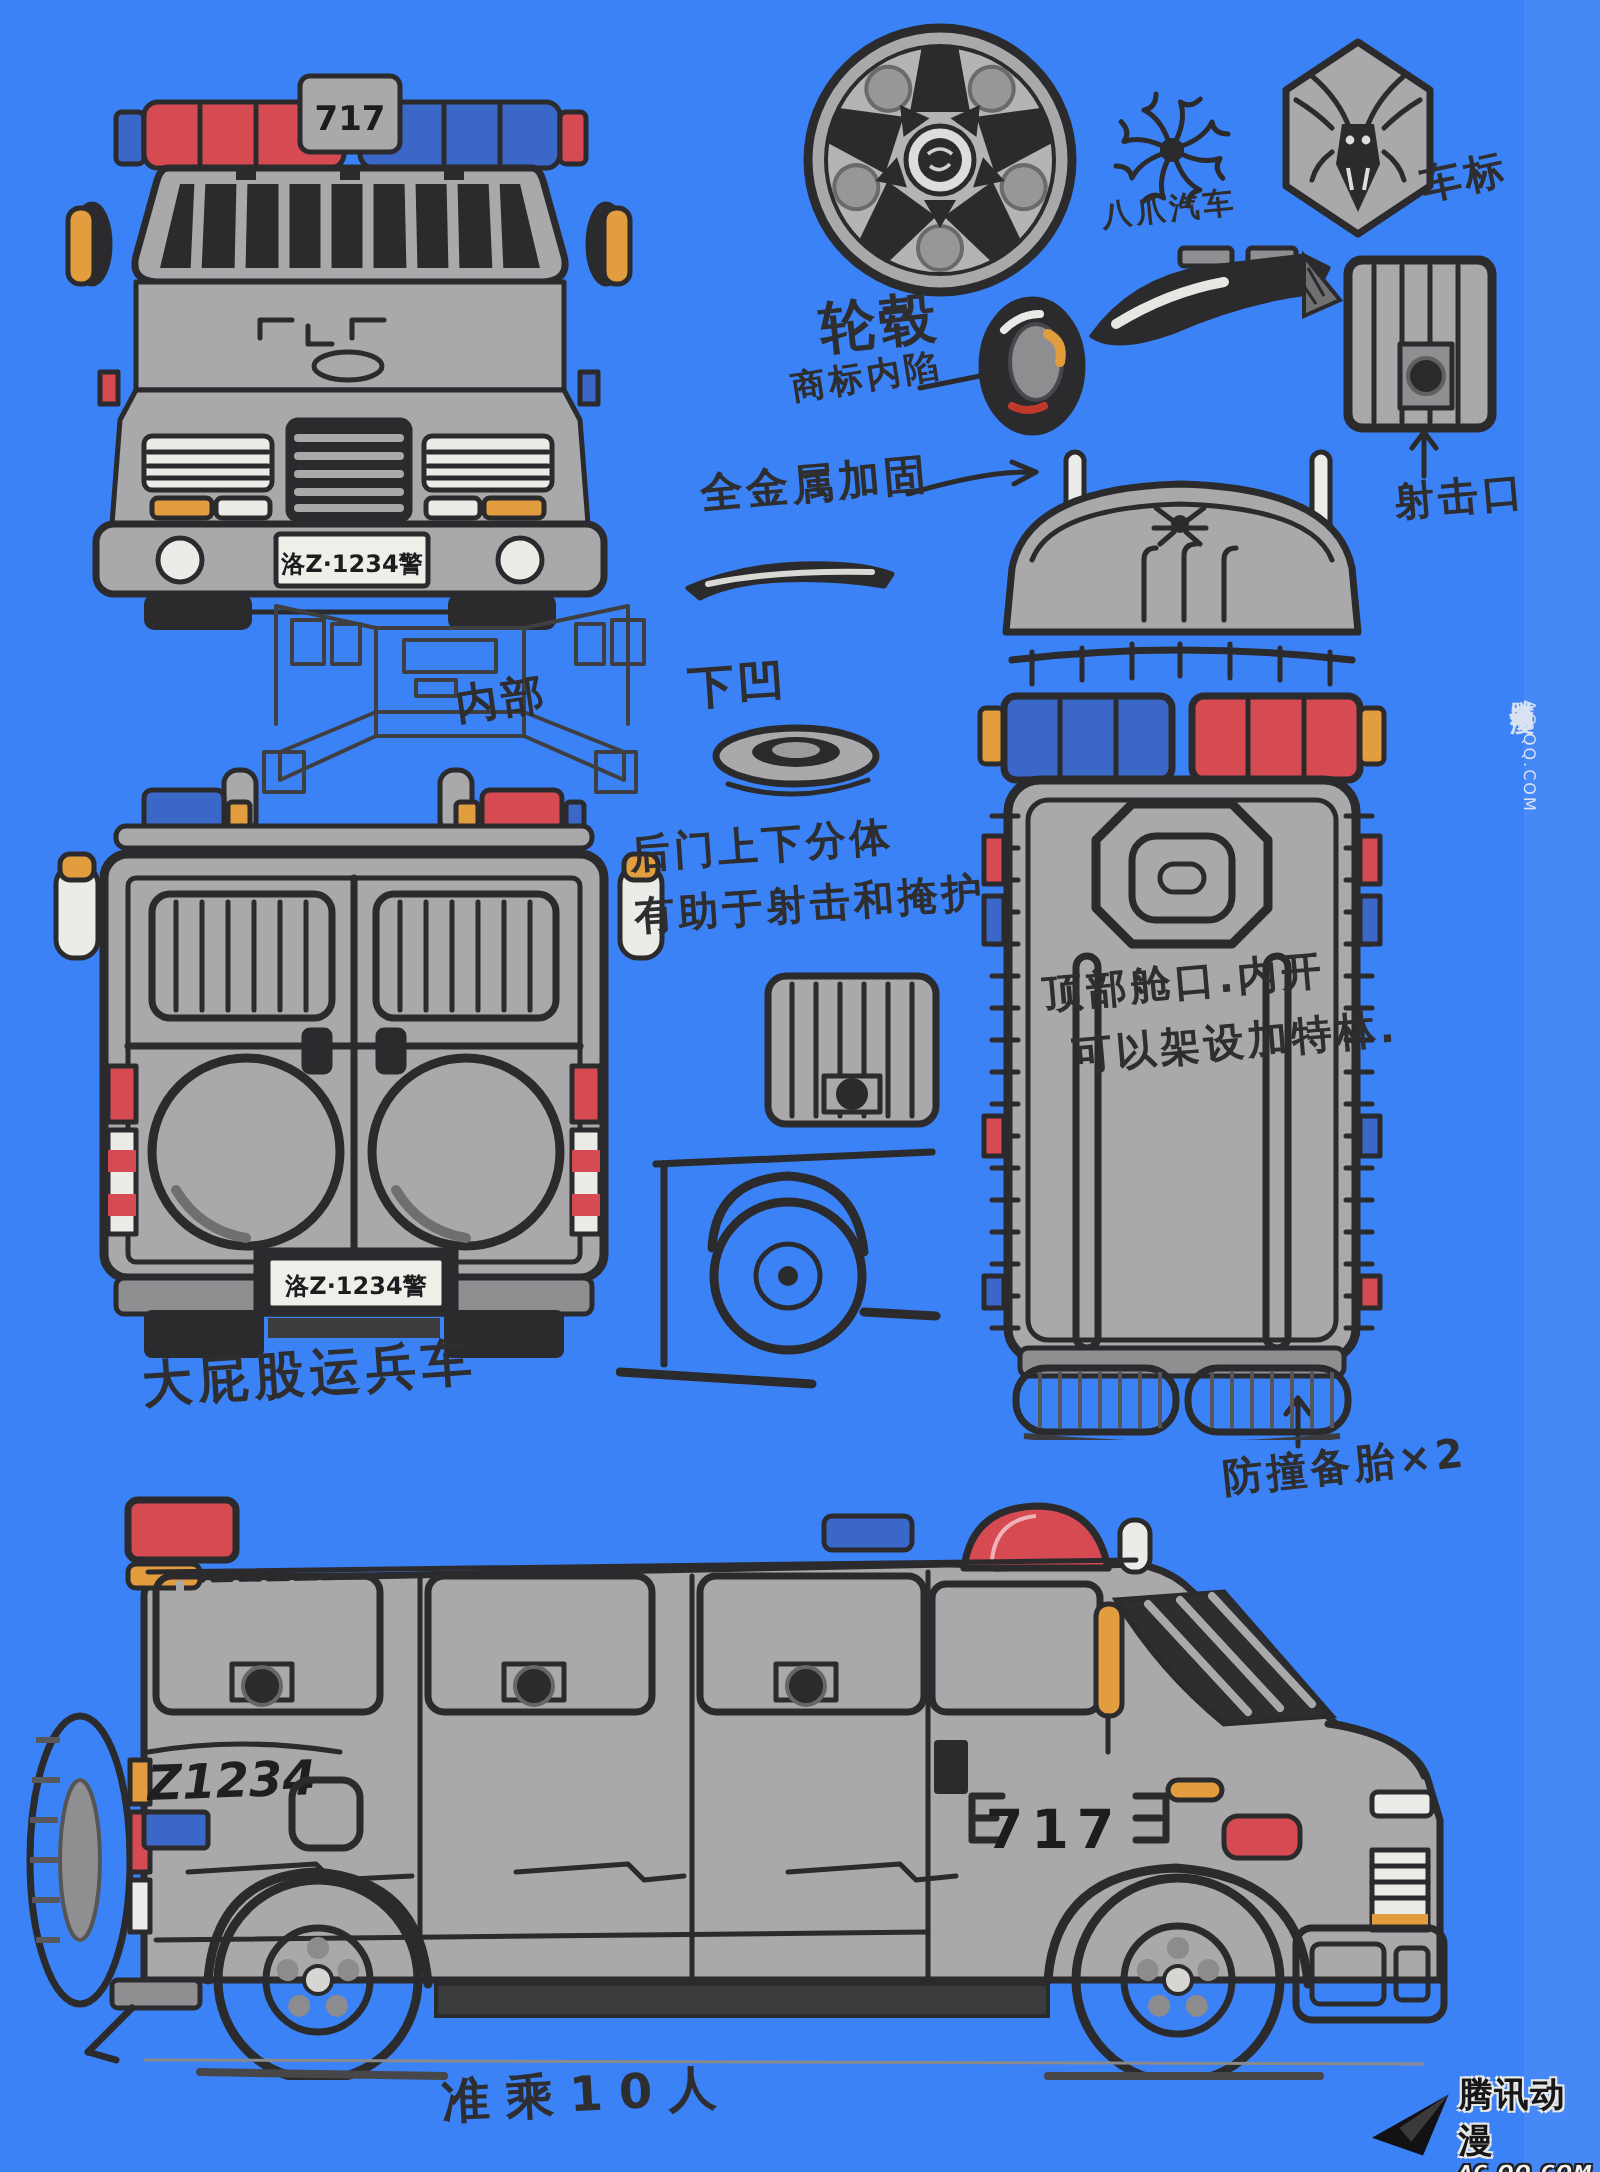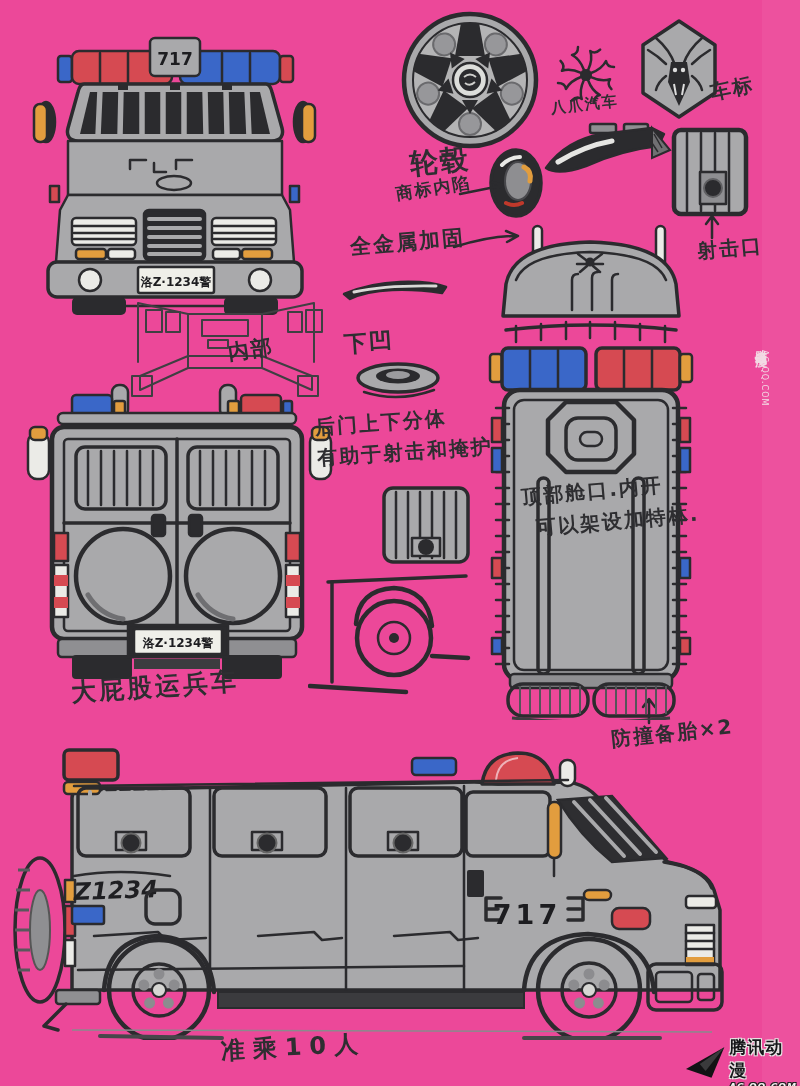--- a/index.html
+++ b/index.html
@@ -1,16 +1,16 @@
 <!DOCTYPE html>
 <html><head>
 <meta charset="utf-8">
 <style>
   html,body{margin:0;padding:0;background:#8e8e90;}
-  .canvas{position:relative;width:800px;height:1086px;background:#ec4899;overflow:hidden;
+  .canvas{position:relative;width:800px;height:1086px;background:#3b82f6;overflow:hidden;
           font-family:"DejaVu Sans",sans-serif;color:#2b2b2e;}
   .seam{position:absolute;left:762px;top:0;width:38px;height:100%;background:rgba(255,255,255,0.05);}
   .abs{position:absolute;}
   .lbl{position:absolute;color:#2e2e31;transform-origin:left top;letter-spacing:2px;
        font-weight:600;white-space:nowrap;z-index:3;}
   
   .ln{fill:none;stroke:#2b2b2e;stroke-width:2.5;stroke-linecap:round;stroke-linejoin:round;}
   .ln3{fill:none;stroke:#2b2b2e;stroke-width:3.5;stroke-linecap:round;stroke-linejoin:round;}
   .ln4{fill:none;stroke:#2b2b2e;stroke-width:4.5;stroke-linecap:round;stroke-linejoin:round;}
   .fbody{fill:#a9a9ab;}

